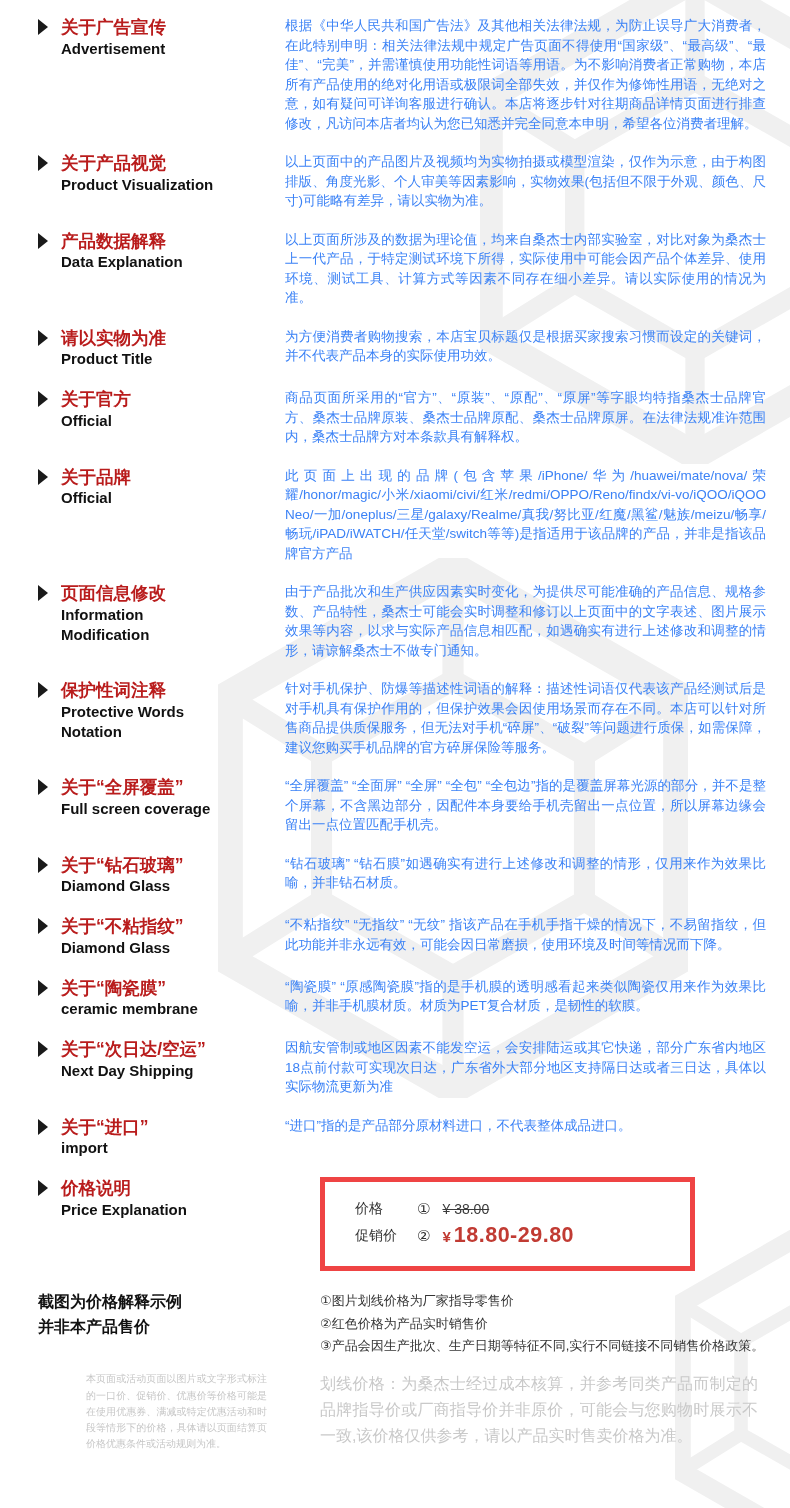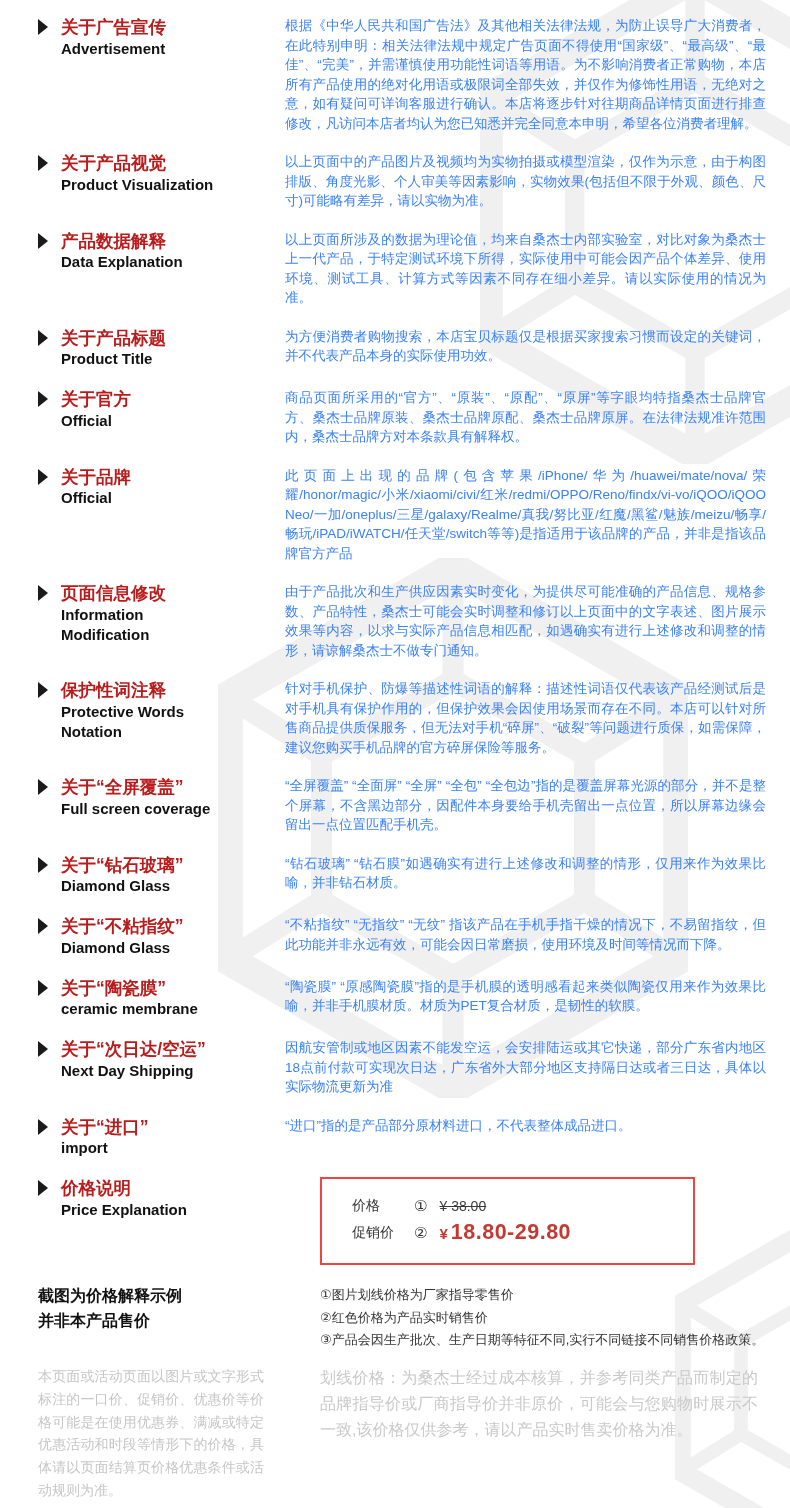--- a/index.html
+++ b/index.html
@@ -24,21 +24,21 @@
     margin:3px 13px 0 0;
   }
   .titles { width:172px; }
   .t-zh { font-size:17.5px; font-weight:bold; color:#b91c1c; line-height:1.3; }
   .t-en { font-size:15px; font-weight:bold; color:#111; line-height:1.32; }
   .right { flex:1; min-width:0; }
   .body-text { font-size:13.5px; line-height:19.5px; color:#3b82f6; text-align:justify; }
 
   
   .price-box {
-    border:2px solid #ef4444;
+    border:5px solid #ef4444;
     background:#fff;
     margin-left:35px;
     width:375px;
     padding:13px 10px 13px 30px;
   }
   .price-row { display:flex; align-items:center; margin:5px 0; }
   .p-label { width:62px; font-size:14px; color:#333; }
   .p-num { font-size:15px; color:#333; margin-right:12px; }
   .p-old { font-size:14px; color:#3a3a3a; text-decoration:line-through; }
   .p-new { color:#c13b33; font-weight:bold; display:flex; align-items:baseline; }
@@ -46,21 +46,21 @@
   .p-new .amount { font-size:21.5px; letter-spacing:.5px; }
 
   
   .notes-row { margin-top:2px; margin-bottom:14px;justify-content:flex-end; }
   .notes-title { font-size:16px; font-weight:bold; color:#111; line-height:1.55; }
   .notes-right { margin-left:35px; }
   .note-item { font-size:13px; color:#333; line-height:1.72; }
 
   
   .footer-row { margin-bottom:0; }
-  .foot-gray { font-size:14px; color:#c6c6c6; line-height:1.62; text-align:justify; }
+  .foot-gray { font-size:10px; color:#c6c6c6; line-height:1.62; text-align:justify;margin-left:48px; }
   .foot-left { width:226px; }
   .foot-right { margin-left:35px; width:438px; font-size:16px; color:#c9c9c9; }
 </style>
 </head>
 <body>
 
 <svg width="0" height="0" style="position:absolute" aria-hidden="true">
   <defs>
     <g id="hexlogo" fill="none" stroke="#f0f0f0">
       <polygon stroke-width="13" points="100,4 196,59 196,171 100,226 4,171 4,59"></polygon>
@@ -118,21 +118,21 @@
       </div>
       <div class="right">
         <p class="body-text">以上页面所涉及的数据为理论值，均来自桑杰士内部实验室，对比对象为桑杰士上一代产品，于特定测试环境下所得，实际使用中可能会因产品个体差异、使用环境、测试工具、计算方式等因素不同存在细小差异。请以实际使用的情况为准。</p>
       </div>
     </div>
 
     <div class="section">
       <div class="left">
         <span class="tri"></span>
         <div class="titles">
-          <div class="t-zh">关于产品标题</div>
+          <div class="t-zh">请以实物为准</div>
           <div class="t-en">Product Title</div>
         </div>
       </div>
       <div class="right">
         <p class="body-text">为方便消费者购物搜索，本店宝贝标题仅是根据买家搜索习惯而设定的关键词，并不代表产品本身的实际使用功效。</p>
       </div>
     </div>
 
     <div class="section">
       <div class="left">

